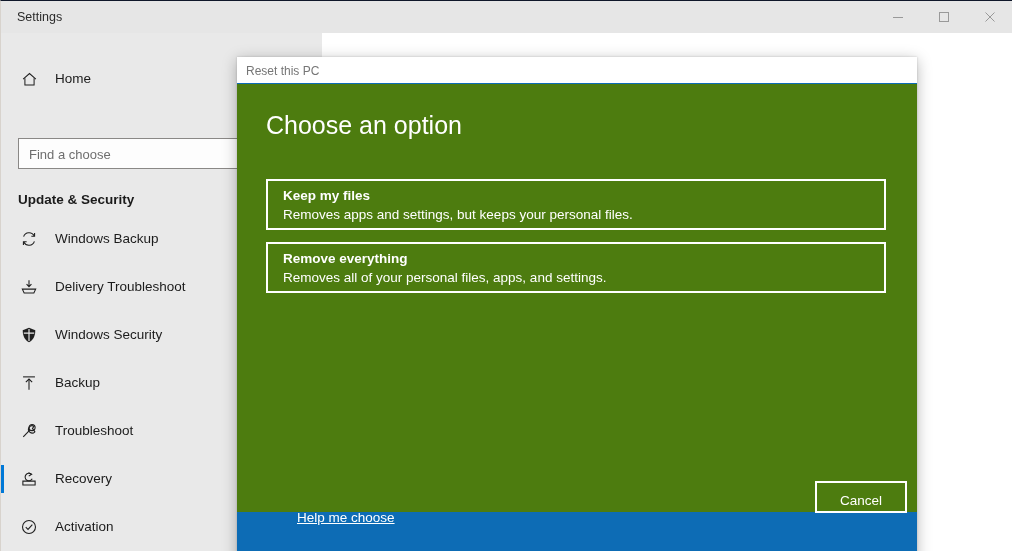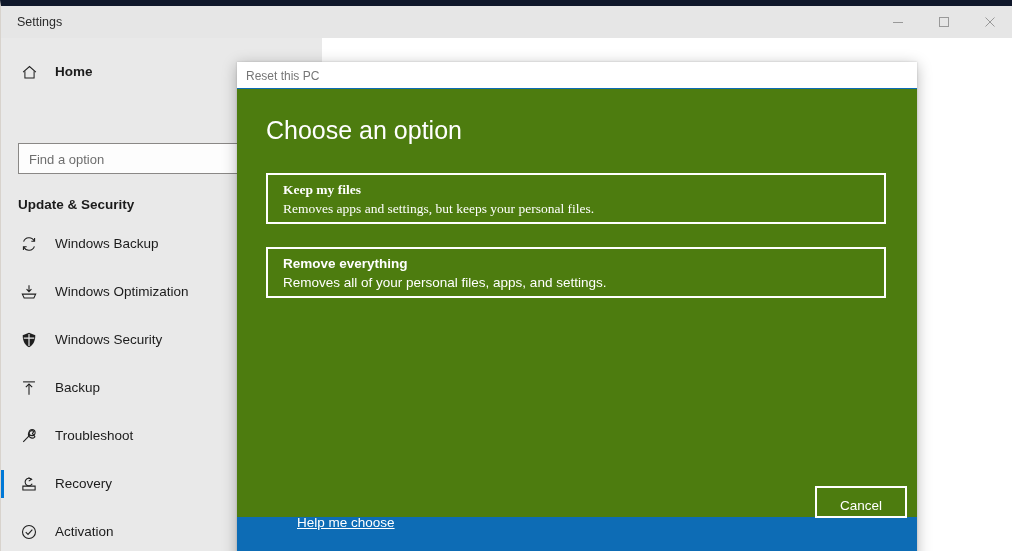--- a/index.html
+++ b/index.html
@@ -16,21 +16,21 @@
     -webkit-font-smoothing: antialiased;
   }
 
   
   #settings-window {
     position: absolute;
     left: 0; top: 0;
     width: 1012px; height: 551px;
     background: #ffffff;
     border-left: 1px solid #d8d3cd;
-    border-top: 6px solid #0f172a;
+    border-top: 1px solid #0f172a;
     box-sizing: border-box;
   }
 
   
   #title-bar {
     position: absolute;
     left: 0; top: 0;
     width: 1012px; height: 32px;
     background: #e6e6e6;
     border-bottom: 1px solid #e6e6e6;
@@ -86,21 +86,21 @@
     white-space: nowrap;
   }
   .nav-row.selected::before {
     content: "";
     position: absolute;
     left: 0; top: 6px;
     width: 3px; height: 28px;
     background: #0078d7;
   }
 
-  #home-row { top: 14px; font-weight: bold; }
+  #home-row { top: 26px; }
 
   #search-box {
     position: absolute;
     left: 17px; top: 105px;
     width: 304px; height: 31px;
     background: #fdfdfd;
     border: 1px solid #8a8886;
     box-sizing: border-box;
   }
   #search-input-text {
@@ -176,21 +176,21 @@
 
   .option-box {
     position: absolute;
     left: 29px;
     width: 620px; height: 51px;
     border: 2px solid #ffffff;
     box-sizing: border-box;
     background: transparent;
     cursor: default;
   }
-  #option-keep   { top: 84px; font-family: Liberation Serif, serif; }
+  #option-keep   { top: 95px; }
   #option-remove { top: 158px; }
   .option-title {
     position: absolute;
     left: 15px; top: 6px;
     font-size: 13.5px;
     font-weight: bold;
     color: #ffffff;
     line-height: 18px;
   }
   .option-desc {
@@ -265,21 +265,21 @@
       <span class="nav-icon">
         <svg width="17" height="17" viewBox="0 0 20 20">
           <path d="M2.5 9.6 L10 3 L17.5 9.6" fill="none" stroke="#1f1f1f" stroke-width="1.2"></path>
           <path d="M4.6 8.6 V16.5 H15.4 V8.6" fill="none" stroke="#1f1f1f" stroke-width="1.2"></path>
         </svg>
       </span>
       <span class="nav-label">Home</span>
     </div>
 
     <div id="search-box">
-      <div id="search-input-text" title="Find a setting">Find a option</div>
+      <div id="search-input-text" title="Find a setting">Find a choose</div>
     </div>
 
     <div id="sidebar-category">Update &amp; Security</div>
 
     <div class="nav-row" style="top:186px">
       <span class="nav-icon">
         <svg width="18" height="18" viewBox="0 0 20 20">
           <path d="M4 7.4 A6.4 6.4 0 0 1 15.8 6.6" fill="none" stroke="#1f1f1f" stroke-width="1.2"></path>
           <path d="M16 12.6 A6.4 6.4 0 0 1 4.2 13.4" fill="none" stroke="#1f1f1f" stroke-width="1.2"></path>
           <path d="M16.2 3.2 L16.2 7.0 L12.6 7.0" fill="none" stroke="#1f1f1f" stroke-width="1.2"></path>
@@ -289,21 +289,21 @@
       <span class="nav-label">Windows Backup</span>
     </div>
 
     <div class="nav-row" style="top:234px">
       <span class="nav-icon">
         <svg width="18" height="18" viewBox="0 0 20 20">
           <path d="M10 2.6 V9.4 M7.3 6.8 L10 9.6 L12.7 6.8" fill="none" stroke="#1f1f1f" stroke-width="1.2"></path>
           <path d="M2.6 12.4 H17.4 L15.4 16.6 H4.6 Z" fill="none" stroke="#1f1f1f" stroke-width="1.2"></path>
         </svg>
       </span>
-      <span class="nav-label">Windows Optimization</span>
+      <span class="nav-label">Delivery Troubleshoot</span>
     </div>
 
     <div class="nav-row" style="top:330px">
       <span class="nav-icon">
         <svg width="18" height="18" viewBox="0 0 20 20">
           <line x1="3.4" y1="3.2" x2="16.6" y2="3.2" stroke="#1f1f1f" stroke-width="1.2"></line>
           <line x1="10" y1="5.6" x2="10" y2="17.4" stroke="#1f1f1f" stroke-width="1.2"></line>
           <path d="M6.5 9.1 L10 5.6 L13.5 9.1" fill="none" stroke="#1f1f1f" stroke-width="1.2"></path>
         </svg>
       </span>

